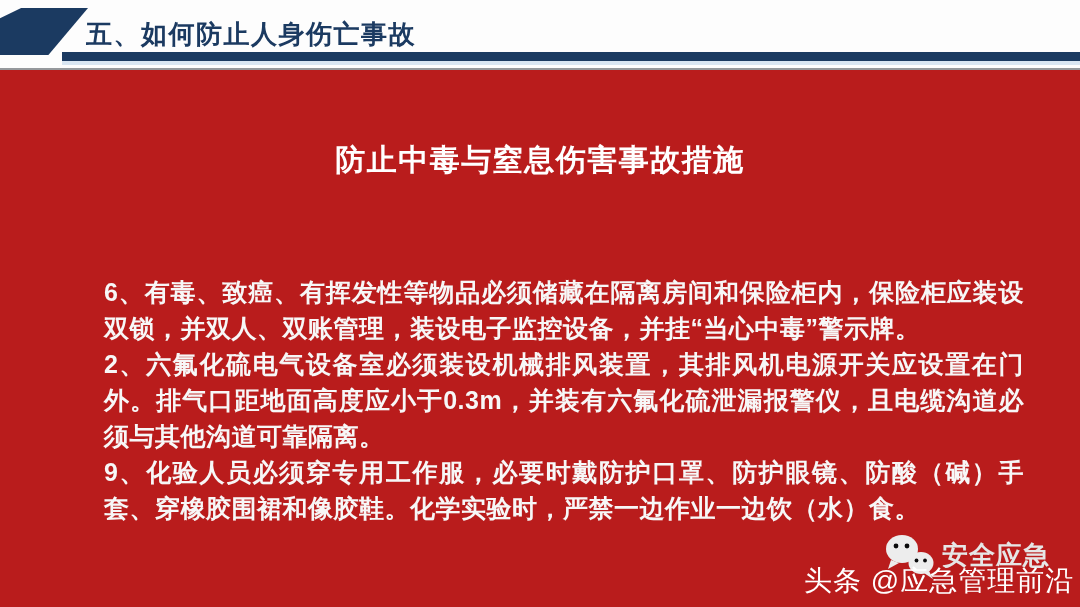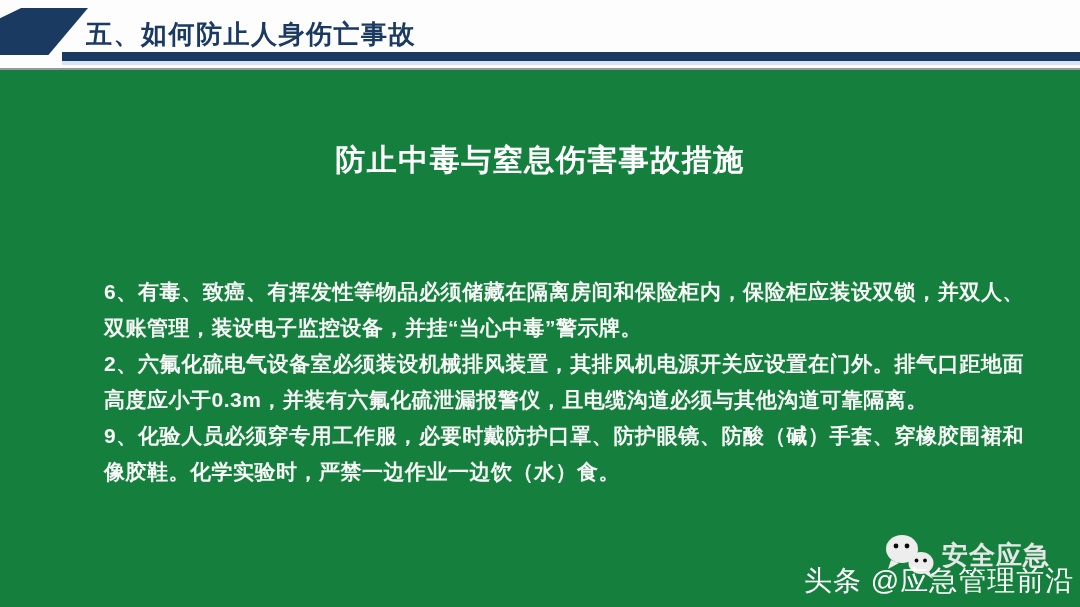--- a/index.html
+++ b/index.html
@@ -61,42 +61,42 @@
     background: #d9e6f2;
   }
 
   
   .content {
     position: absolute;
     top: 68px;
     left: 0;
     right: 0;
     bottom: 0;
-    background: #15803d;
+    background: #b91c1c;
     border-top: 2px solid #95989c;
     box-sizing: border-box;
   }
   .content-title {
     position: absolute;
     top: 70px;
     left: 0;
     width: 100%;
     text-align: center;
     color: #ffffff;
     font-size: 30px;
     font-weight: 700;
     letter-spacing: 1.5px;
   }
   .body-text {
     position: absolute;
     left: 104px;
     top: 204px;
     width: 920px;
     color: #f7f7f7;
-    font-size: 21px;
+    font-size: 25px;
     font-weight: 700;
     line-height: 36px;
     text-align: justify;
     letter-spacing: 0.5px;
   }
   .body-text p {
     margin: 0;
   }
 
   

